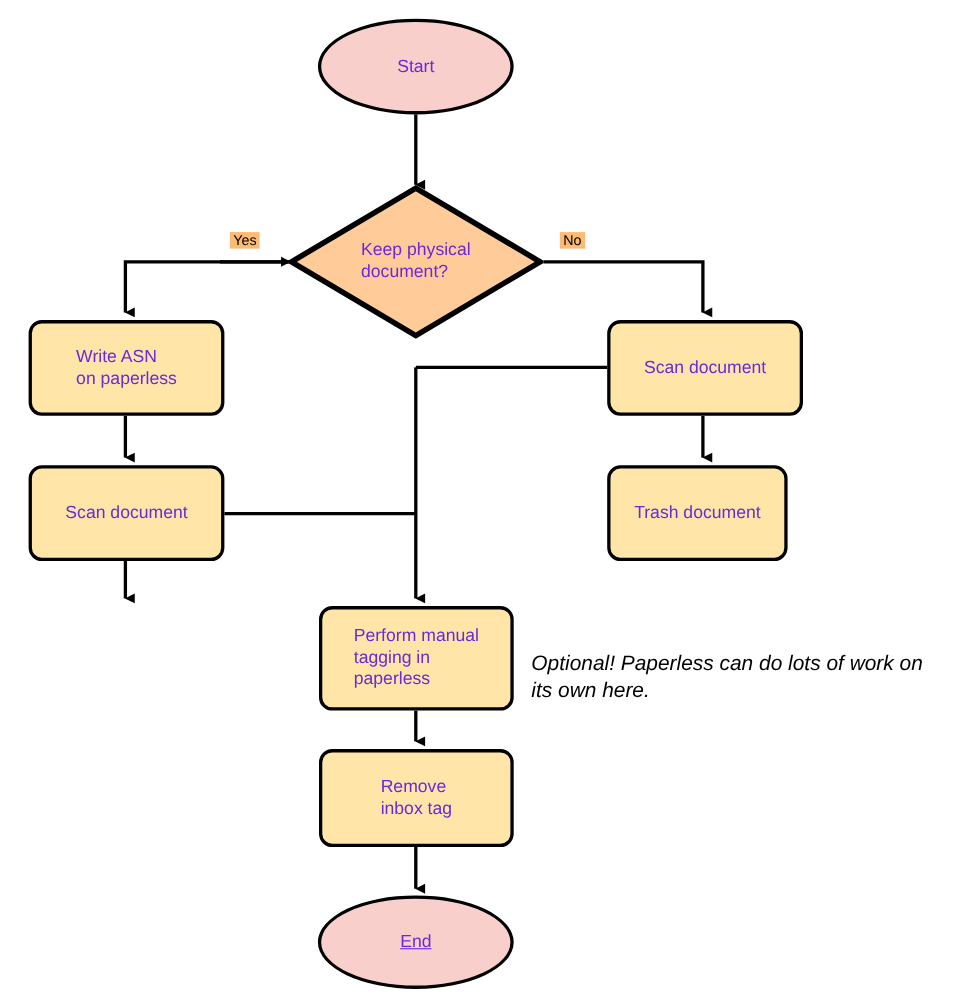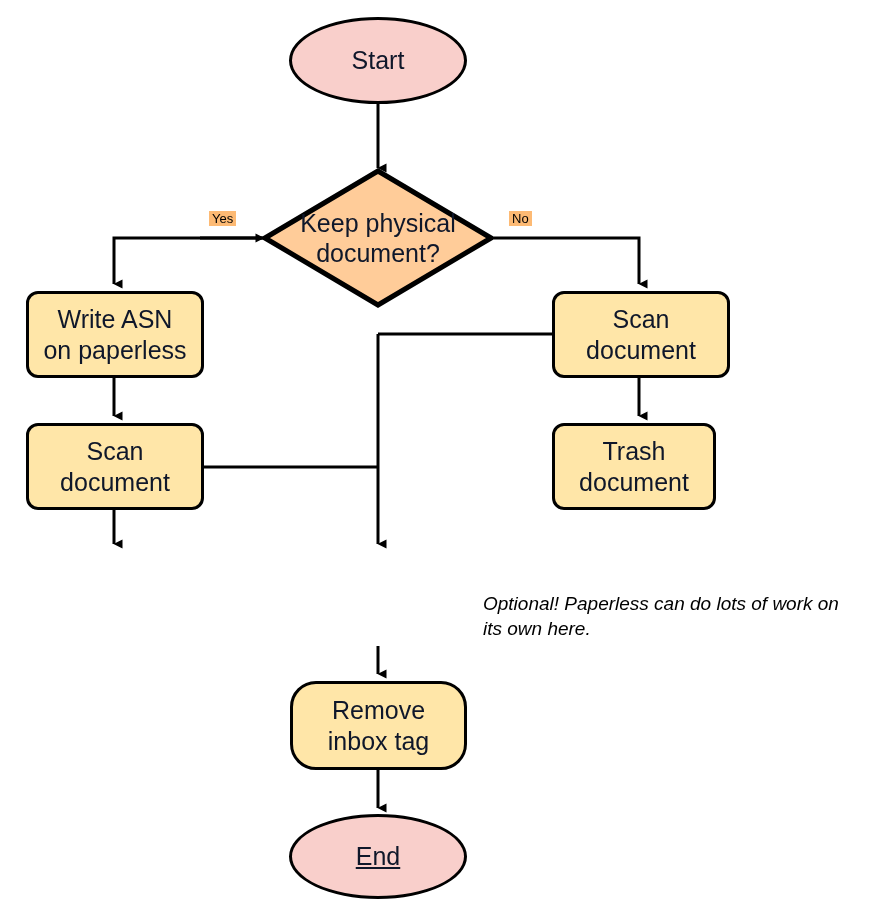--- a/index.html
+++ b/index.html
@@ -25,23 +25,22 @@
     width: 888px;
     height: 907px;
     pointer-events: none;
   }
   .node {
     position: absolute;
     box-sizing: border-box;
     display: flex;
     align-items: center;
     justify-content: center;
-    text-align: center;
-    color: #0f172a;
-    font-size: 25px;
+    color: #6d28d9;
+    font-size: 16px;
     line-height: 1.22;
     white-space: pre-line;
     z-index: 2;
   }
   .node.process {
     background: #ffe6a8;
     border: 3px solid #000000;
     border-radius: 12px;
   }
   .node.terminator {
@@ -149,22 +148,27 @@
 
 
   <div class="node process" style="left:552px; top:291px; width:178px; height:87px;">
     <span>Scan document</span>
   </div>
 
   <div class="node process" style="left:552px; top:423px; width:164px; height:87px;">
     <span>Trash document</span>
   </div>
 
+  <div class="node process" style="left:290px; top:551px; width:177px; height:95px;">
+    <span>Perform manual
+tagging in
+paperless</span>
+  </div>
 
-  <div class="node process" style="left:290px; top:681px; width:177px; height:89px;border-radius:26px;">
+  <div class="node process" style="left:290px; top:681px; width:177px; height:89px;">
     <span>Remove
 inbox tag</span>
   </div>
 
   <div class="node terminator" style="left:289px; top:814px; width:178px; height:85px;text-decoration:underline;">
     <span>End</span>
   </div>
 
   <div class="edge-label" style="left:209px; top:211px;">Yes</div>
   <div class="edge-label" style="left:509px; top:211px;">No</div>

